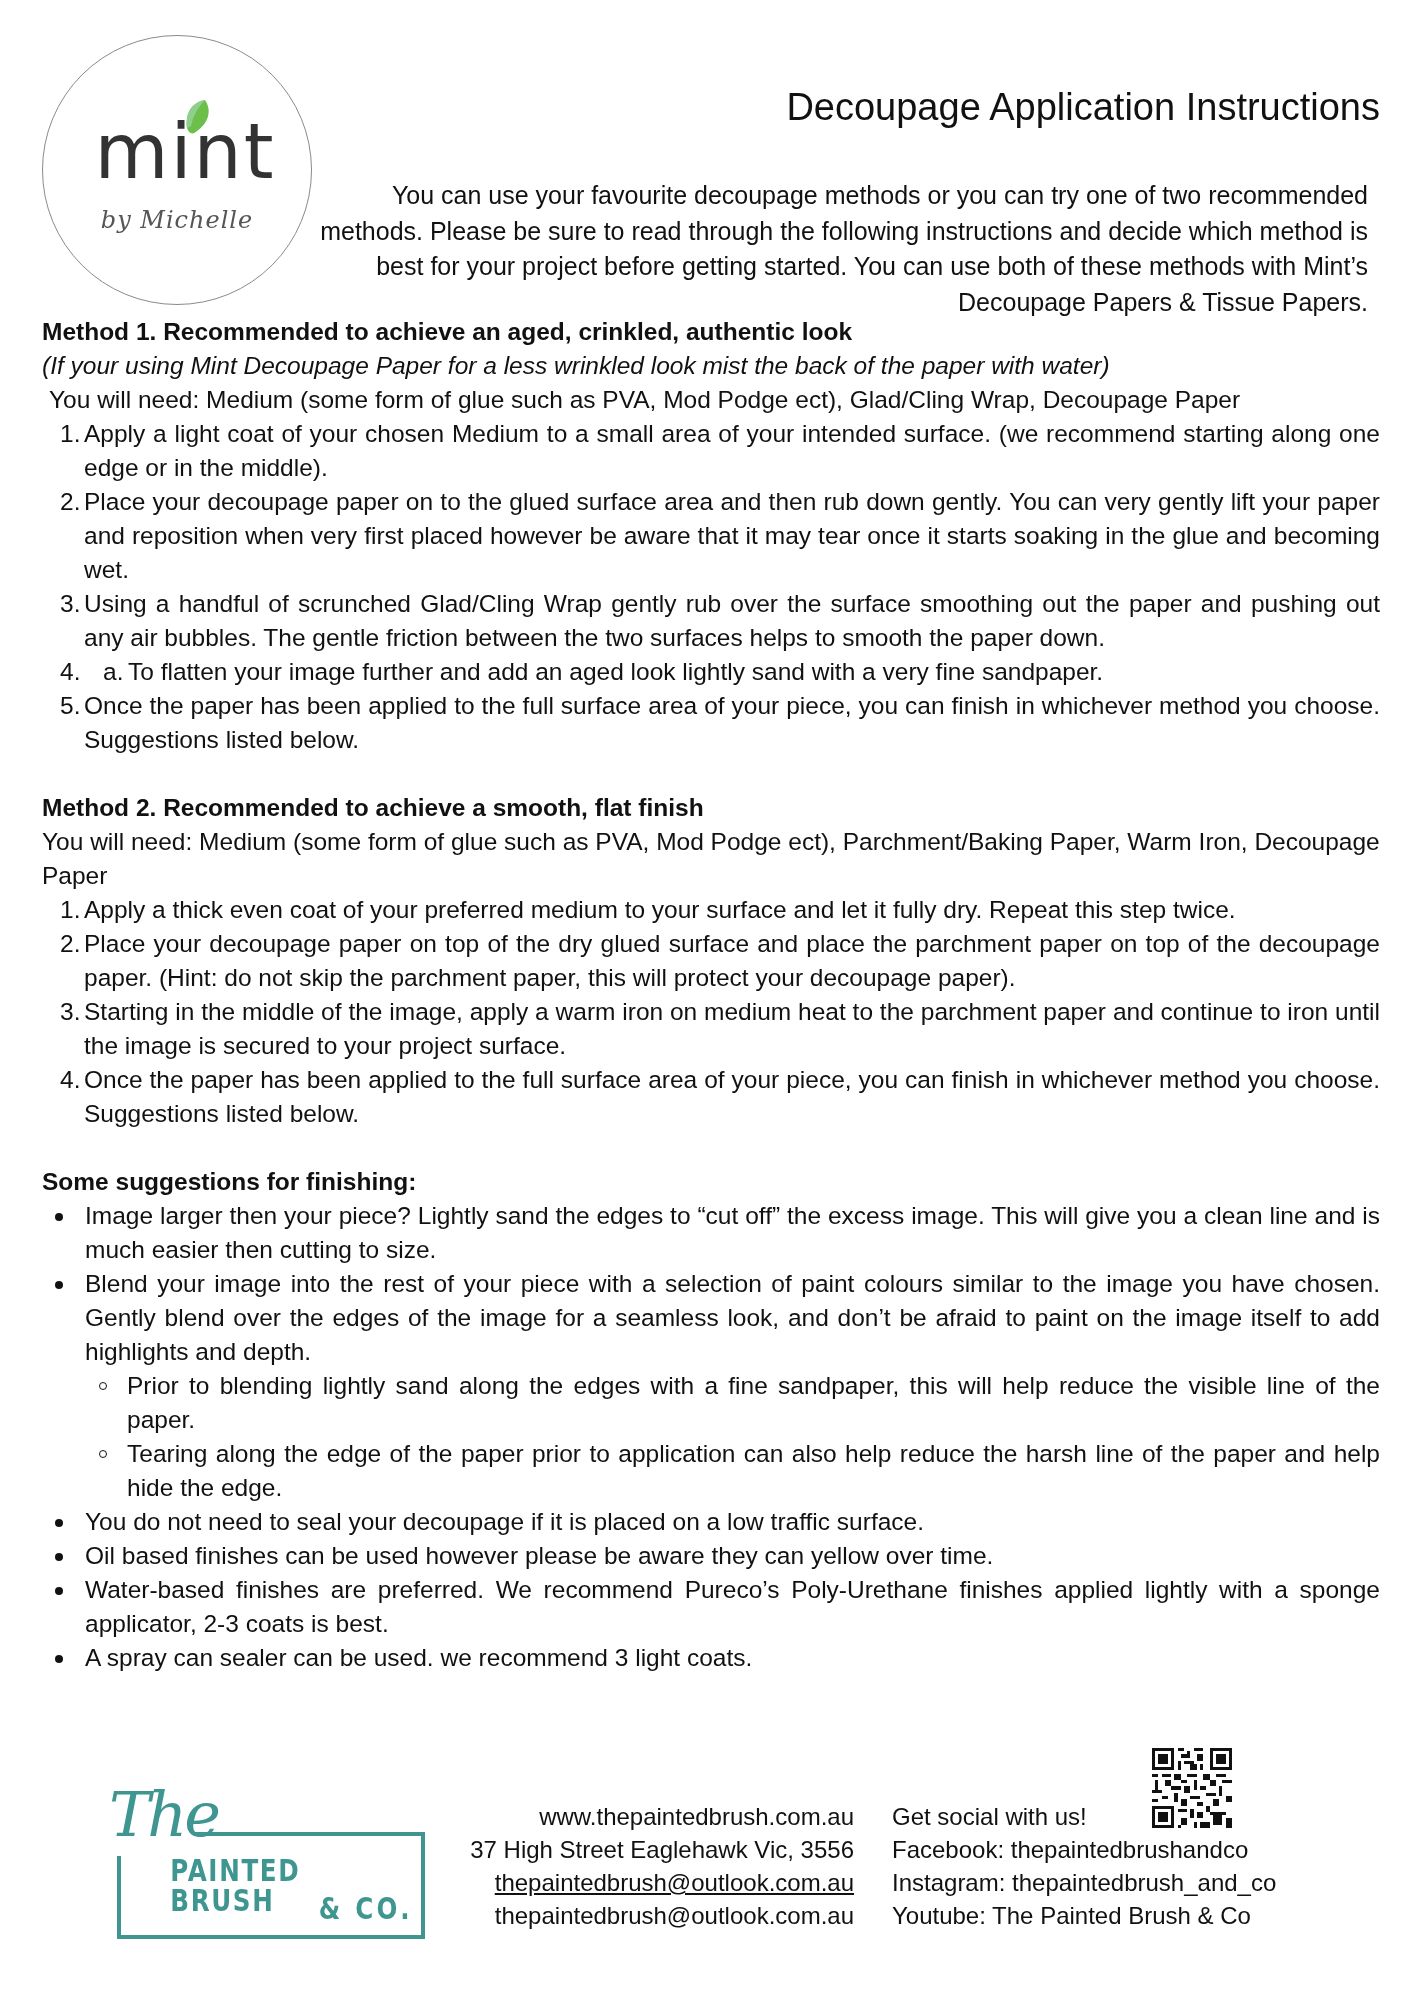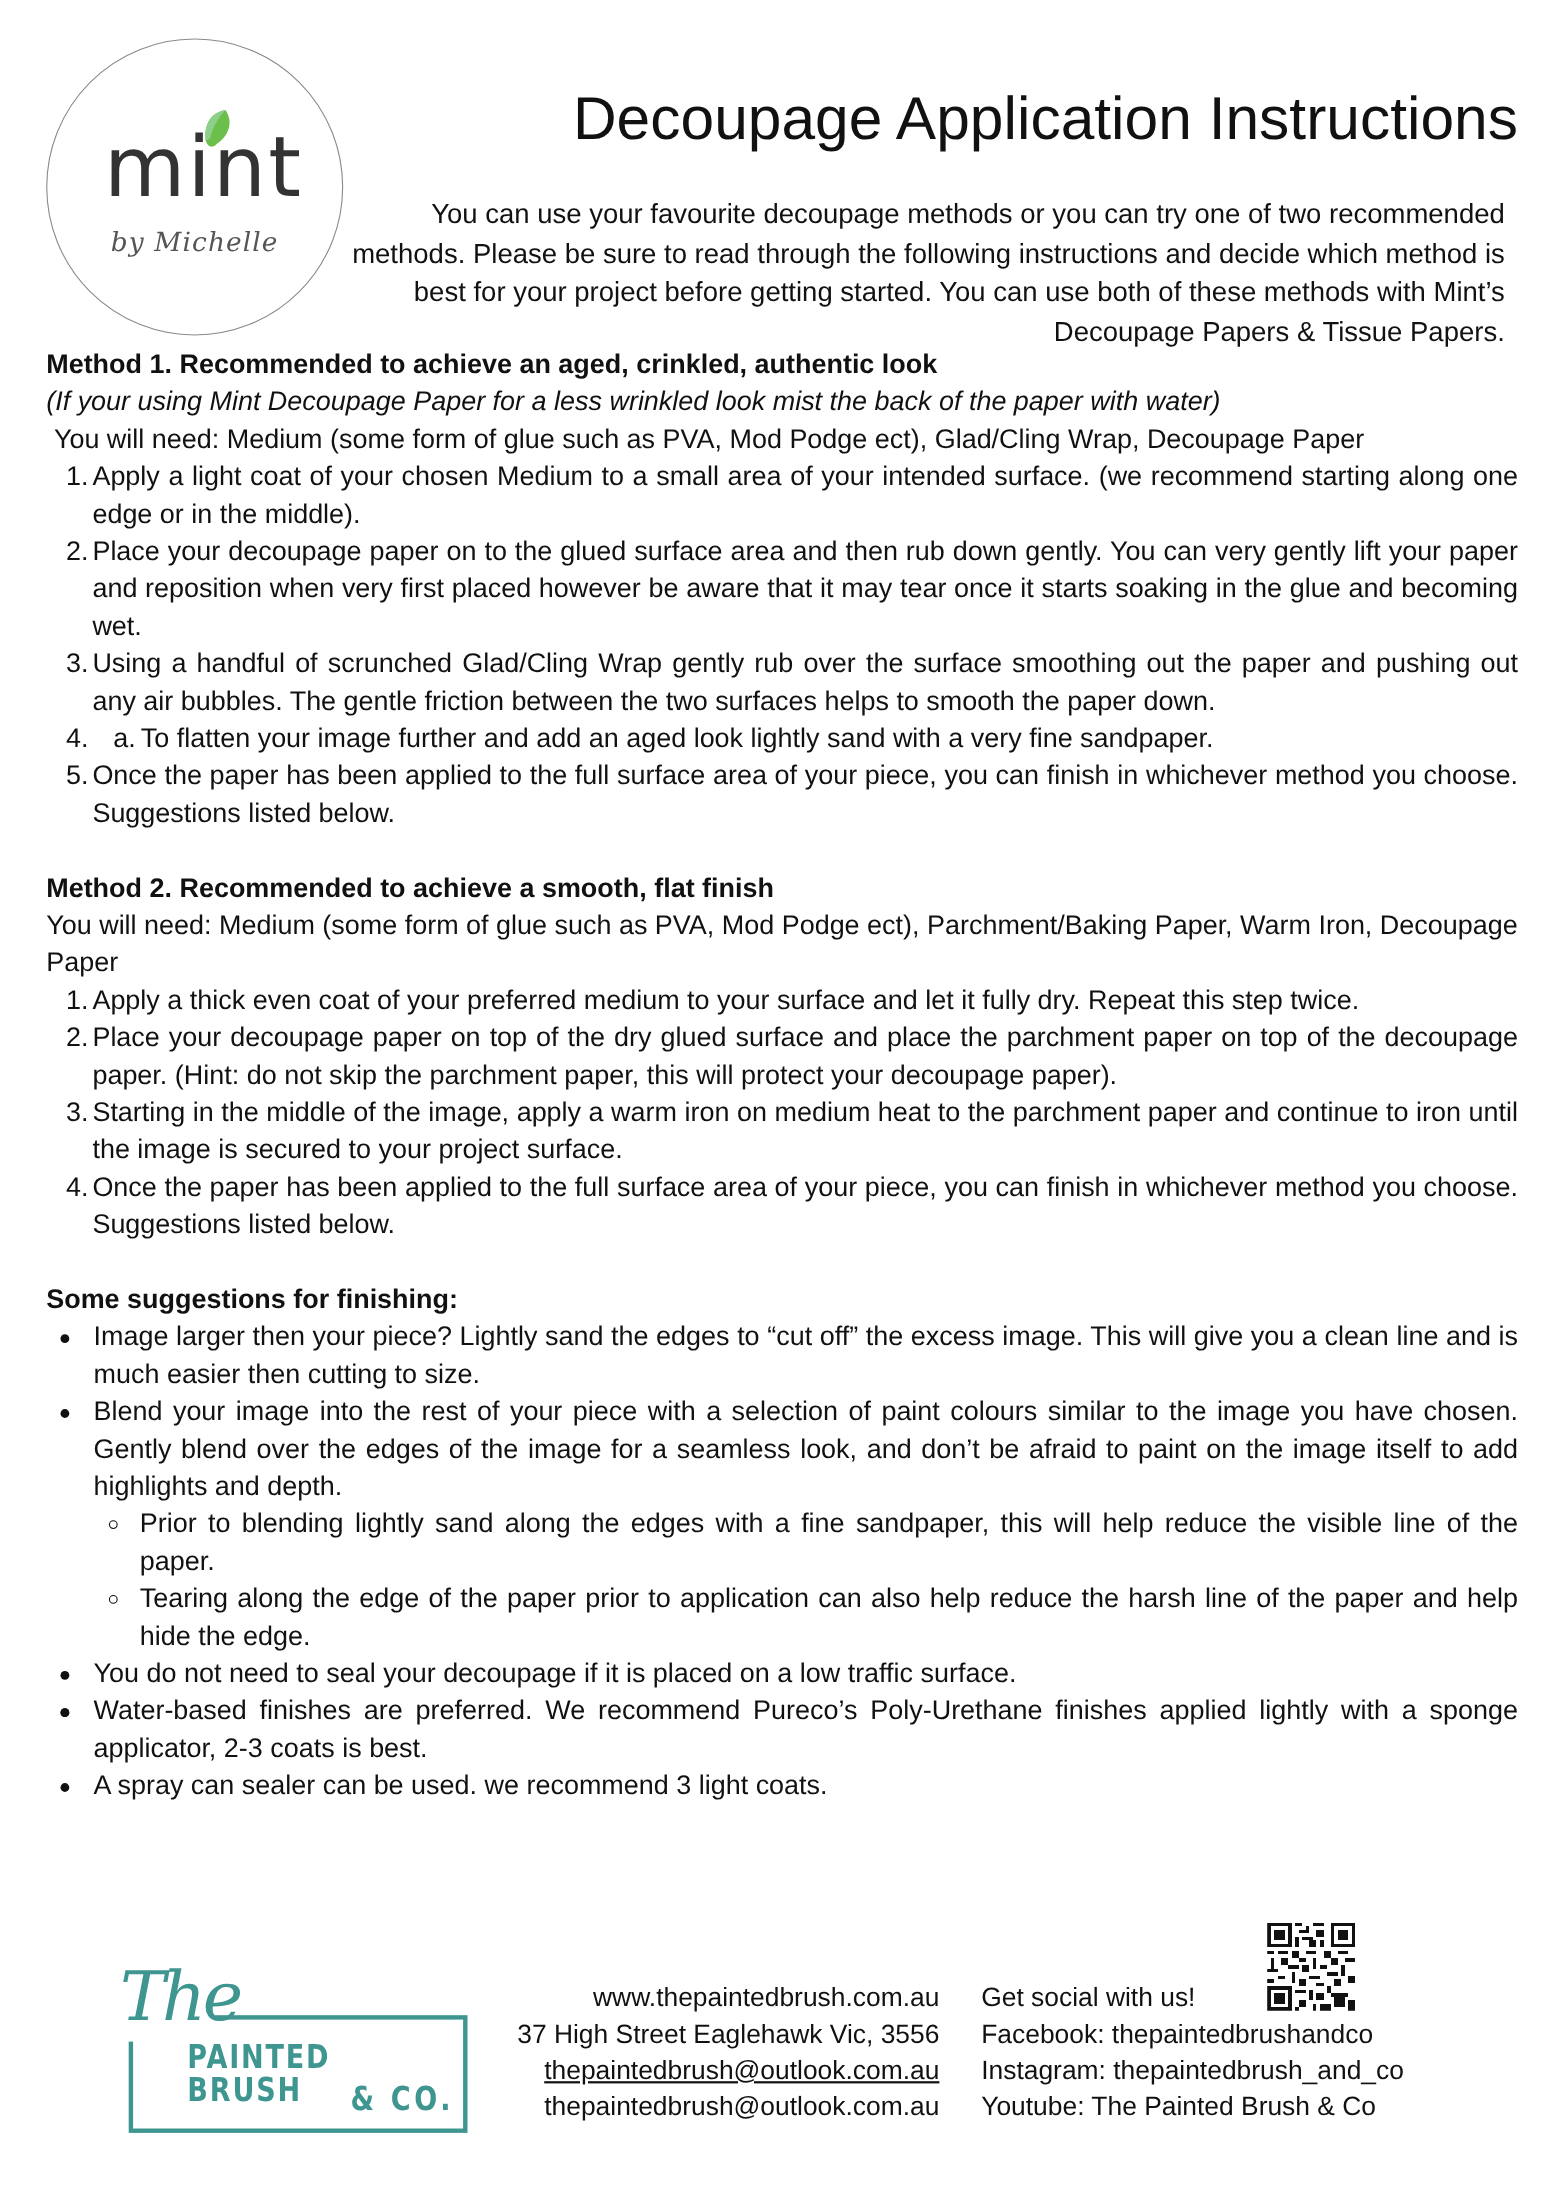--- a/index.html
+++ b/index.html
@@ -12,21 +12,21 @@
                border-radius: 50%; box-sizing: border-box; background: #fff; }
   #mint-word { position: absolute; left: 16px; right: 0; top: 78px; text-align: center;
                font-family: "DejaVu Sans", sans-serif; font-weight: 200; font-size: 76px;
                letter-spacing: 2px; color: #333; line-height: 1; -webkit-text-stroke: 0; font-weight: normal; }
   #mint-leaf { position: absolute; left: 140px; top: 62px; width: 30px; height: 38px; }
   #mint-sub { position: absolute; left: 0; right: 0; top: 170px; text-align: center;
               font-family: "DejaVu Serif", serif; font-style: italic; font-size: 24px; color: #555;
               letter-spacing: 1px; }
 
   
-  #title { left: 300px; right: 34px; top: 74px; text-align: right; font-size: 55px; line-height: 66px;
+  #title { left: 300px; right: 34px; top: 74px; text-align: right; font-size: 38px; line-height: 66px;
            font-family: "Liberation Sans", sans-serif; color: #111; font-weight: normal; margin: 0; }
   #intro { left: 290px; right: 34px; top: 166px; text-align: right; font-size: 25px; line-height: 35.5px; margin: 12px; }
 
   
   #content { left: 42px; right: 34px; top: 315px; font-size: 24.5px; line-height: 34px; }
   .h { font-weight: bold; margin: 0; }
   .it { font-style: italic; margin: 0; }
   .p { margin: 0; }
   .p.indent1 { padding-left: 7px; }
   ol.steps { list-style: none; margin: 0; padding: 0; }
@@ -159,20 +159,21 @@
             <span>Tearing along the edge of the paper prior to application can also help reduce the harsh line of the paper and help hide the edge.</span>
           </li>
         </ul>
       </li>
       <li>
         <span class="dot"></span>
         <span>You do not need to seal your decoupage if it is placed on a low traffic surface.</span>
       </li>
       <li>
         <span class="dot"></span>
+        <span>Oil based finishes can be used however please be aware they can yellow over time.</span>
       </li>
       <li>
         <span class="dot"></span>
         <span>Water-based finishes are preferred.  We recommend Pureco’s Poly-Urethane finishes applied lightly with a sponge applicator, 2-3 coats is best.</span>
       </li>
       <li>
         <span class="dot"></span>
         <span>A spray can sealer can be used. we recommend 3 light coats.</span>
       </li>
     </ul>

